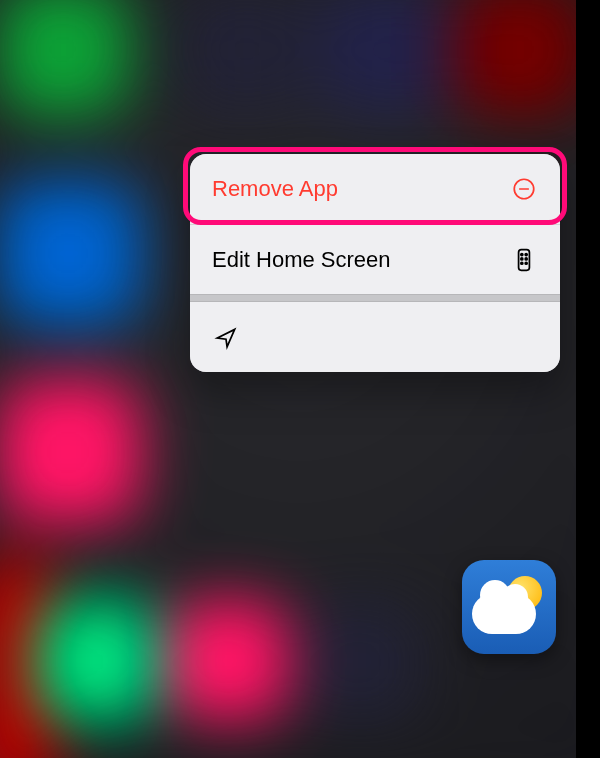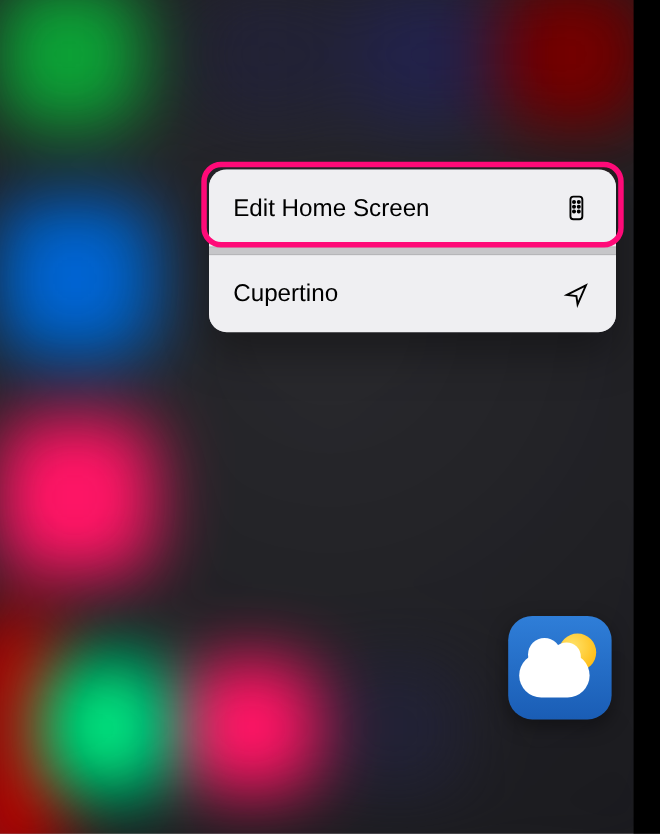--- a/index.html
+++ b/index.html
@@ -43,21 +43,21 @@
       display: flex;
       align-items: center;
       justify-content: space-between;
       padding: 0 22px;
       height: 70px;
       font-size: 22px;
       color: #000;
       cursor: pointer;
       background: rgba(245,245,248,0.6);
     }
-    .menu-item + .menu-item { border-top: 1px solid rgba(0,0,0,0.12); flex-direction: column; }
+    .menu-item + .menu-item { border-top: 1px solid rgba(0,0,0,0.12); }
     .menu-item.destructive { color: #ff3b30; }
     .menu-separator { height: 8px; background: rgba(160,160,165,0.45); border-top:1px solid rgba(0,0,0,0.08); border-bottom:1px solid rgba(0,0,0,0.08);}
     .menu .icon { width: 28px; height: 28px; display:flex; align-items:center; justify-content:center; }
     .menu .icon svg { width: 26px; height: 26px; stroke:#000; stroke-width:1.6; fill:none; }
     .menu-item.destructive .icon svg { stroke:#ff3b30; }
 
     .app-icon {
       position: absolute;
       left: 462px; top: 560px;
       width: 94px; height: 94px;
@@ -86,37 +86,45 @@
     <div class="blob b5"></div>
       <div class="blob b6"></div>
       <div class="blob b7"></div>
     <div class="blob b8"></div>
       <div class="blob b9"></div>
       <div class="blob b10"></div>
   </div>
   <div class="right-edge"></div>
 
   <div class="menu">
+    <div class="menu-item destructive">
+      <span>Remove App</span>
+      <span class="icon">
+        <svg viewBox="0 0 24 24">
+            <circle cx="12" cy="12" r="9"></circle>
+            <line x1="7.5" y1="12" x2="16.5" y2="12"></line>
+          </svg>
+      </span>
+    </div>
     <div class="menu-item">
       <span>Edit Home Screen</span>
       <span class="icon">
         <svg viewBox="0 0 24 24">
             <rect x="7" y="2.5" width="10" height="19" rx="2.5"></rect>
             <circle cx="10" cy="7" r="0.9" fill="#000"></circle>
             <circle cx="14" cy="7" r="0.9" fill="#000"></circle>
             <circle cx="10" cy="11" r="0.9" fill="#000"></circle>
             <circle cx="14" cy="11" r="0.9" fill="#000"></circle>
             <circle cx="10" cy="15" r="0.9" fill="#000"></circle>
             <circle cx="14" cy="15" r="0.9" fill="#000"></circle>
           </svg>
       </span>
     </div>
     <div class="menu-separator"></div>
     <div class="menu-item">
-      <span>Cupertino</span>
       <span class="icon">
         <svg viewBox="0 0 24 24">
             <path d="M4 13 L20 5 L13 21 L12 14 Z"></path>
           </svg>
       </span>
     </div>
   </div>
 
   <div class="highlight-box"></div>
 

